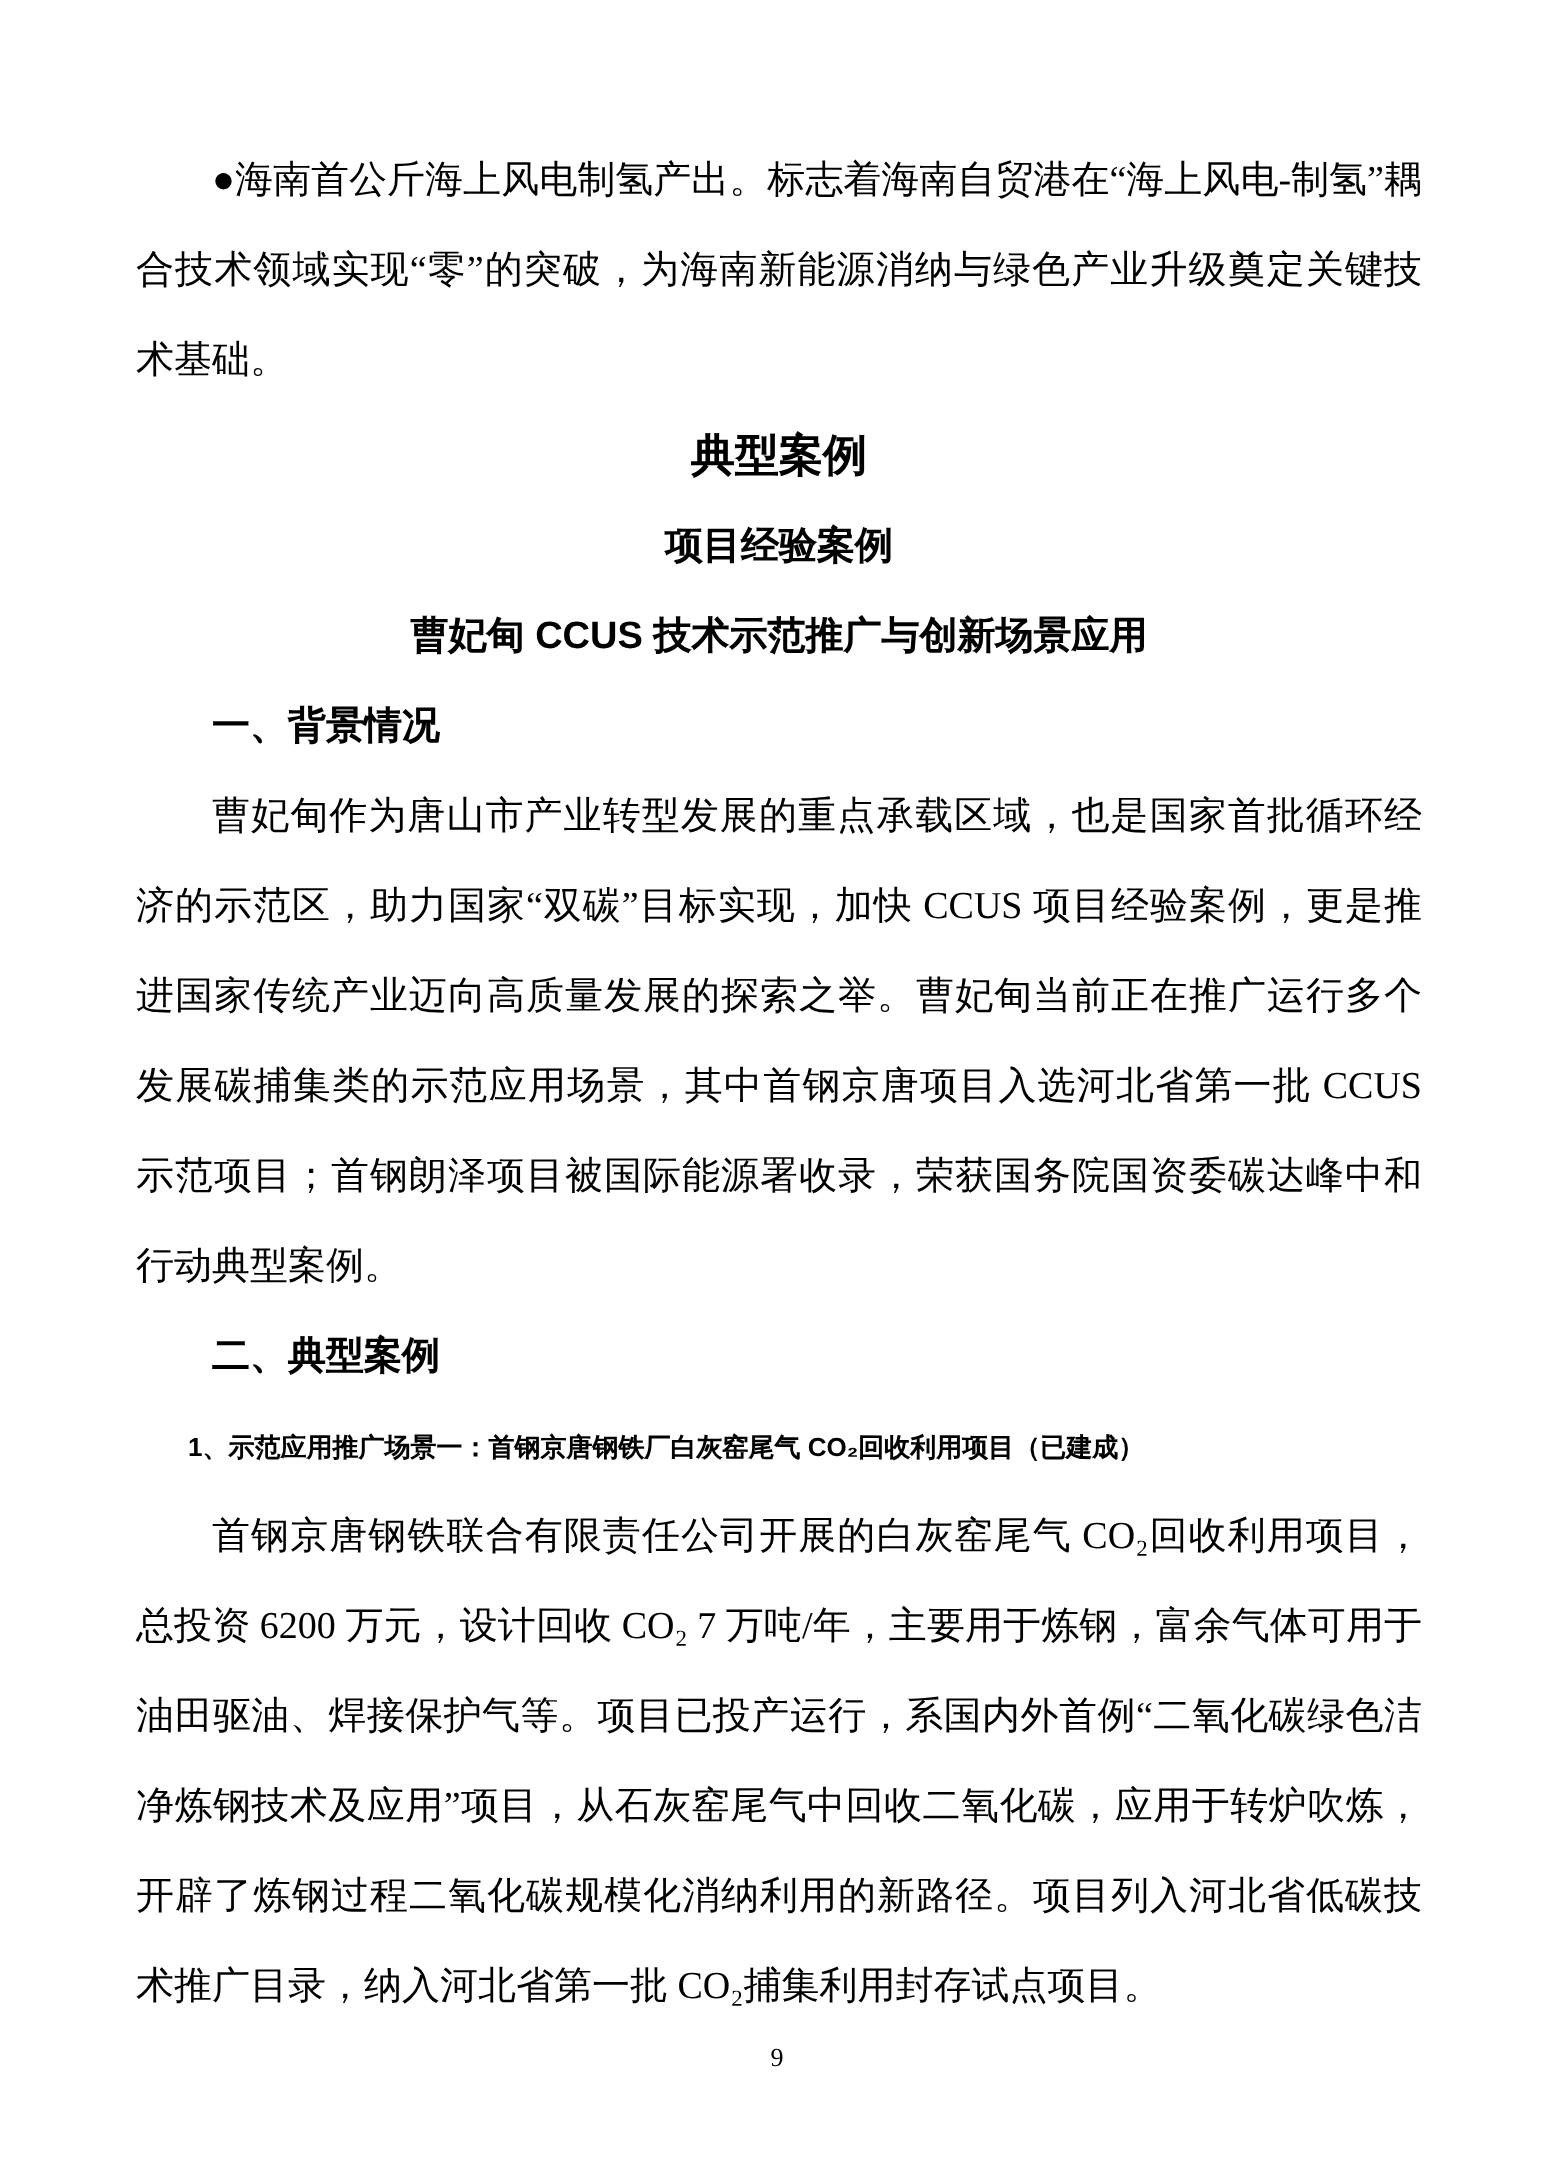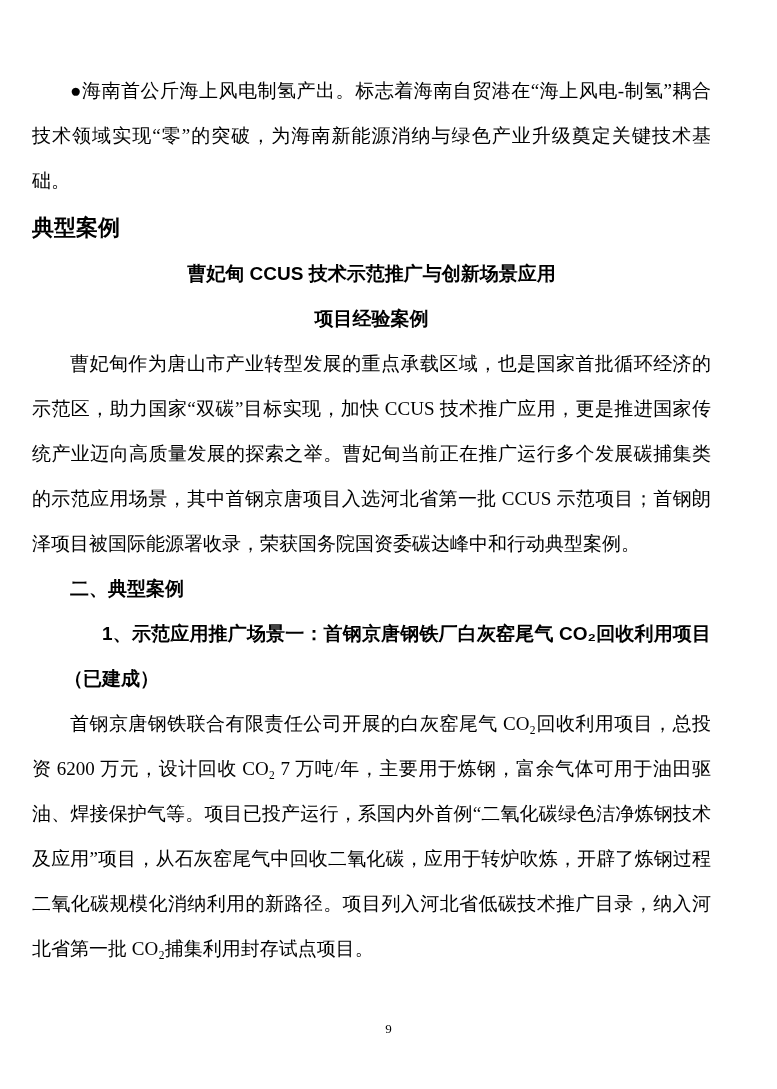--- a/index.html
+++ b/index.html
@@ -6,36 +6,37 @@
     margin: 0;
     padding: 0;
     background: #ffffff;
   }
   .page {
     position: relative;
     width: 777px;
     height: 1089px;
     background: #ffffff;
     box-sizing: border-box;
-    padding: 68px 66px 0 32px;
+    padding: 68px 66px 0 68px;
     color: #000000;
     font-family: "Liberation Serif", "DejaVu Serif", serif;
     font-size: 19px;
     line-height: 45px;
     overflow: hidden;
   }
   p {
     margin: 0;
     text-align: justify;
     text-justify: inter-ideograph;
   }
   .indent {
     text-indent: 2em;
   }
   .title-main {
+    text-align: center;
     font-family: "Liberation Sans", "DejaVu Sans", sans-serif;
     font-weight: bold;
     font-size: 22px;
     line-height: 46px;
     margin-top: 2px;
   }
   .title-sub {
     text-align: center;
     font-family: "Liberation Sans", "DejaVu Sans", sans-serif;
     font-weight: bold;
@@ -45,24 +46,23 @@
   .section-heading {
     font-family: "Liberation Sans", "DejaVu Sans", sans-serif;
     font-weight: bold;
     font-size: 19px;
     text-indent: 2em;
     line-height: 45px;
   }
   .sub-heading {
     font-family: "Liberation Sans", "DejaVu Sans", sans-serif;
     font-weight: bold;
-    font-size: 19px;
+    font-size: 13px;
     text-indent: 2em;
     line-height: 45px;
-    margin-left: 32px;
   }
   .page-number {
     position: absolute;
     top: 1019px;
     left: 0;
     width: 100%;
     text-align: center;
     font-size: 13px;
     line-height: 20px;
     font-family: "Liberation Serif", "DejaVu Serif", serif;
@@ -70,26 +70,27 @@
 </style>
 </head>
 <body>
 
 <div class="page">
 
   <p class="indent"><span>●</span><span>海南首公斤海上风电制氢产出。标志着海南自贸港在“海上风电-制氢”耦合技术领域实现“零”的突破，为海南新能源消纳与绿色产业升级奠定关键技术基础。</span></p>
 
   <p class="title-main">典型案例</p>
 
+  <p class="title-sub">项目经验案例</p>
+
   <p class="title-sub">曹妃甸 CCUS 技术示范推广与创新场景应用</p>
 
-  <p class="title-sub">项目经验案例</p>
+  <p class="section-heading">一、背景情况</p>
 
-
-  <p class="indent">曹妃甸作为唐山市产业转型发展的重点承载区域，也是国家首批循环经济的示范区，助力国家“双碳”目标实现，加快 CCUS 技术推广应用，更是推进国家传统产业迈向高质量发展的探索之举。曹妃甸当前正在推广运行多个发展碳捕集类的示范应用场景，其中首钢京唐项目入选河北省第一批 CCUS 示范项目；首钢朗泽项目被国际能源署收录，荣获国务院国资委碳达峰中和行动典型案例。</p>
+  <p class="indent">曹妃甸作为唐山市产业转型发展的重点承载区域，也是国家首批循环经济的示范区，助力国家“双碳”目标实现，加快 CCUS 项目经验案例，更是推进国家传统产业迈向高质量发展的探索之举。曹妃甸当前正在推广运行多个发展碳捕集类的示范应用场景，其中首钢京唐项目入选河北省第一批 CCUS 示范项目；首钢朗泽项目被国际能源署收录，荣获国务院国资委碳达峰中和行动典型案例。</p>
 
   <p class="section-heading">二、典型案例</p>
 
   <p class="sub-heading">1、示范应用推广场景一：首钢京唐钢铁厂白灰窑尾气 CO₂回收利用项目（已建成）</p>
 
   <p class="indent">首钢京唐钢铁联合有限责任公司开展的白灰窑尾气 CO₂回收利用项目，总投资 6200 万元，设计回收 CO₂ 7 万吨/年，主要用于炼钢，富余气体可用于油田驱油、焊接保护气等。项目已投产运行，系国内外首例“二氧化碳绿色洁净炼钢技术及应用”项目，从石灰窑尾气中回收二氧化碳，应用于转炉吹炼，开辟了炼钢过程二氧化碳规模化消纳利用的新路径。项目列入河北省低碳技术推广目录，纳入河北省第一批 CO₂捕集利用封存试点项目。</p>
 
   <div class="page-number">9</div>
 
 </div>

